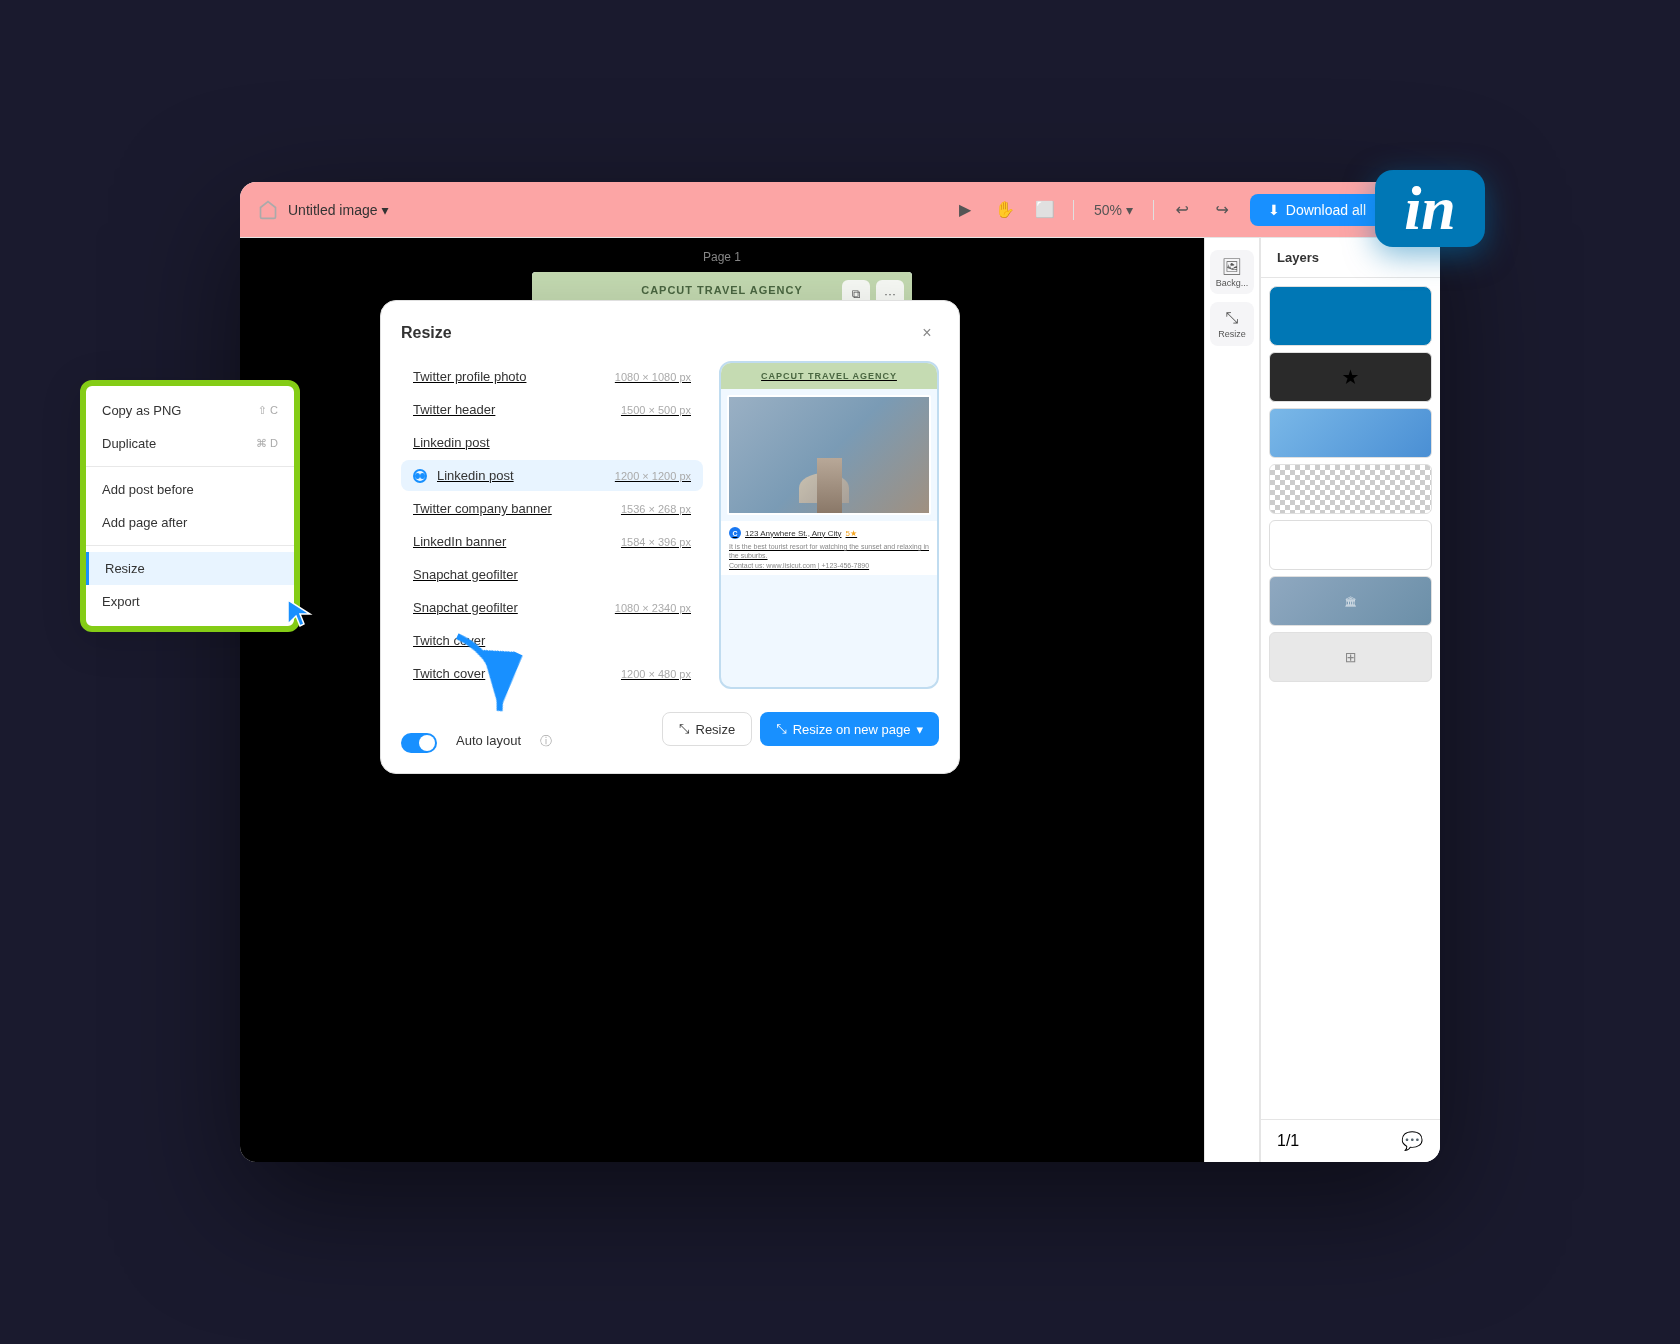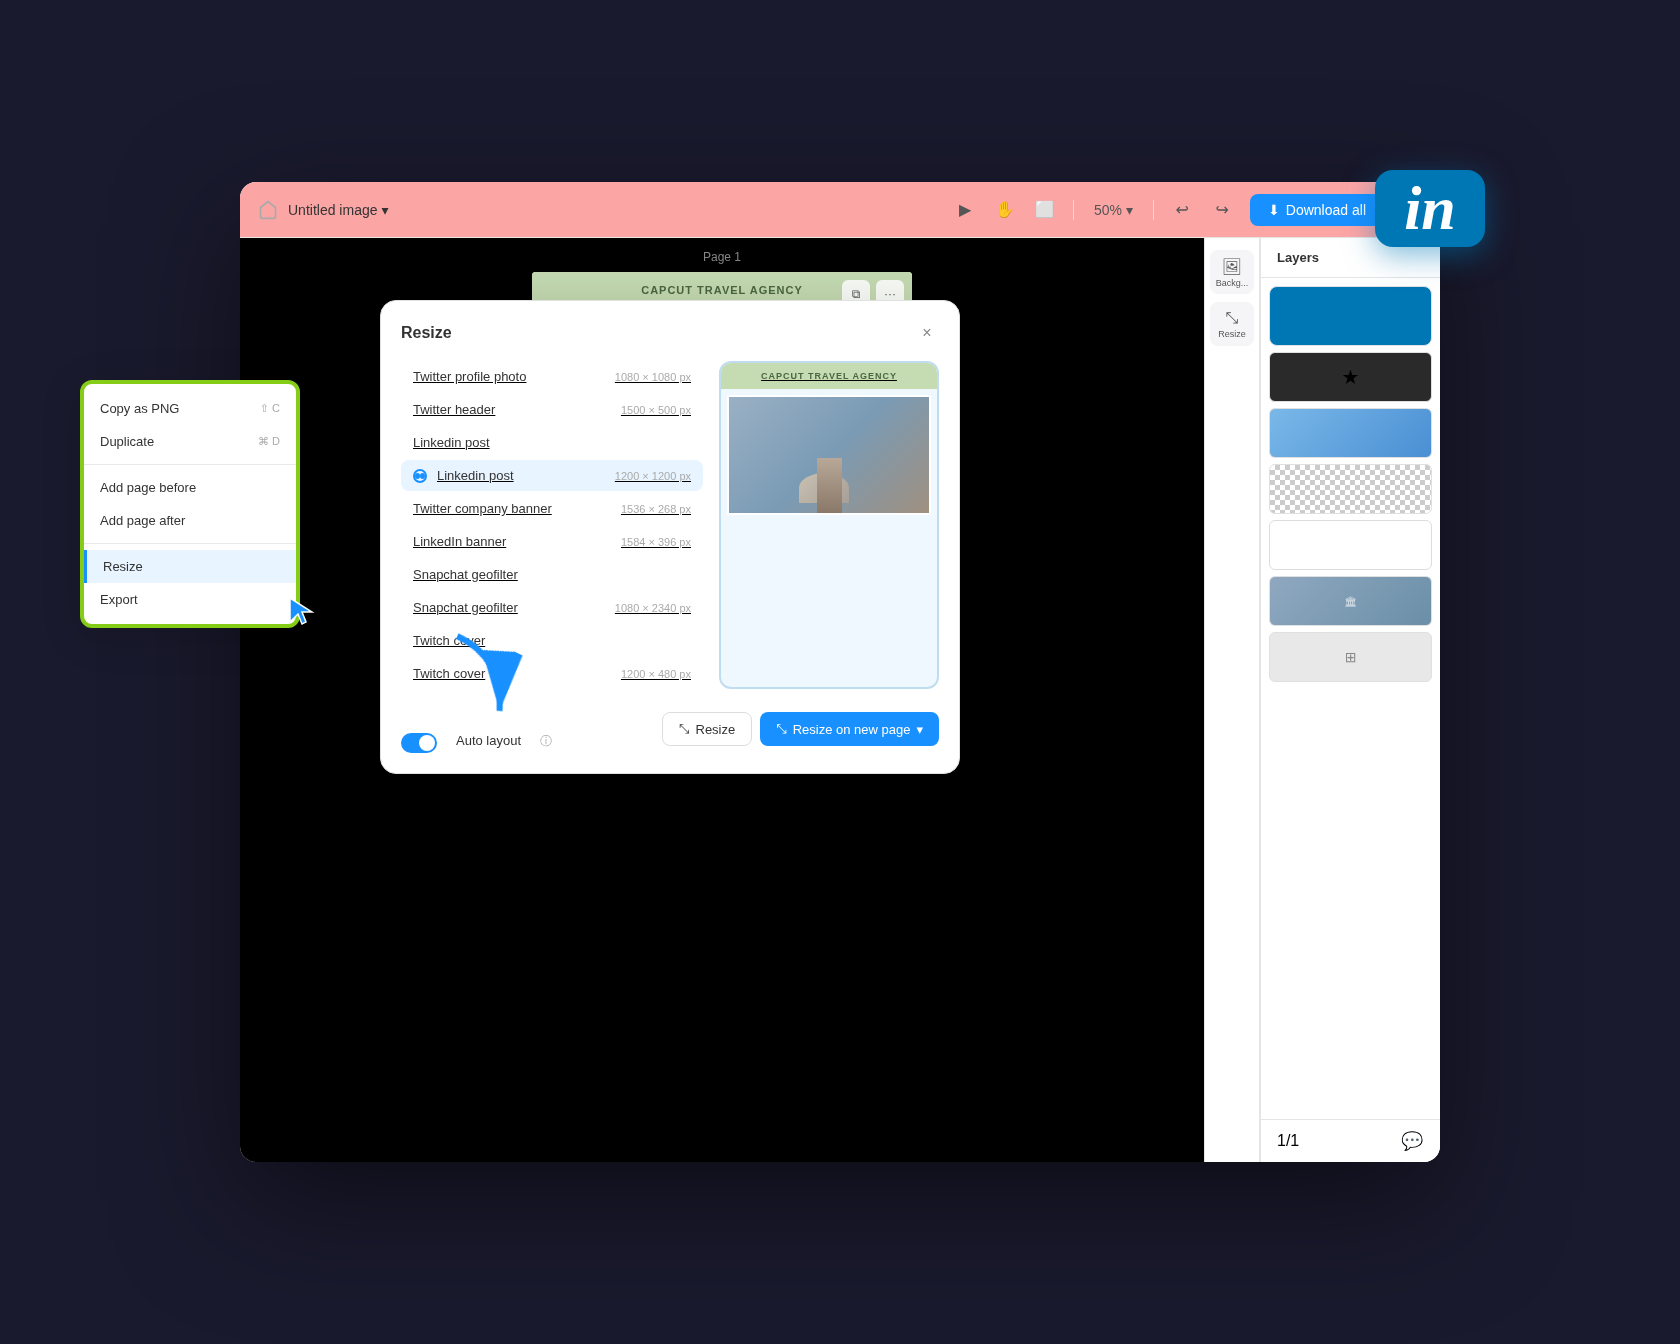--- a/index.html
+++ b/index.html
@@ -465,21 +465,21 @@
     .context-menu {
       position: absolute;
       left: 80px;
       top: 380px;
       background: white;
       border-radius: 12px;
       box-shadow: 0 8px 40px rgba(0,0,0,0.15);
       padding: 8px 0;
       width: 220px;
       z-index: 100;
-      border: 4px solid #84cc16;
+      border: 6px solid #84cc16;
     }
 
     .menu-item {
       padding: 9px 16px;
       font-size: 13px;
       color: #333;
       cursor: pointer;
       display: flex;
       align-items: center;
       justify-content: space-between;
@@ -903,21 +903,21 @@
   <div class="menu-item">
     <span>Copy as PNG</span>
     <span class="menu-shortcut">⇧ C</span>
   </div>
   <div class="menu-item">
     <span>Duplicate</span>
     <span class="menu-shortcut">⌘ D</span>
   </div>
   <div class="menu-divider"></div>
   <div class="menu-item">
-    <span>Add page before</span>
+    <span>Add post before</span>
   </div>
   <div class="menu-item">
     <span>Add page after</span>
   </div>
   <div class="menu-divider"></div>
   <div class="menu-item active" style="border-left:3px solid #1890ff;background:#e8f4ff;">
     <span>Resize</span>
     <div class="cursor-arrow">
       <svg width="36" height="36" viewBox="0 0 36 36">
         <polygon points="4,4 4,28 12,20 16,30 20,28 16,18 26,18" fill="#1890ff" stroke="white" stroke-width="1.5"></polygon>
@@ -1006,20 +1006,29 @@
 
     </div>
 
     <div class="resize-preview">
       <div class="preview-header">CAPCUT TRAVEL AGENCY</div>
       <div class="preview-image">
         <div style="width:100%;height:100%;background:linear-gradient(135deg,#9ab0c4,#7a9bb5,#a09080);position:relative;">
           <div style="position:absolute;bottom:10px;left:35%;width:50px;height:30px;background:linear-gradient(135deg,#c8c0b0,#a8a098);border-radius:50% 50% 0 0;"></div>
           <div style="position:absolute;bottom:0;left:44%;width:25px;height:55px;background:linear-gradient(to bottom,#b8a898,#8a7868);"></div>
         </div>
+      </div>
+      <div class="preview-footer">
+        <div class="preview-business">
+          <div class="preview-logo">C</div>
+          <span class="preview-text">123 Anywhere St., Any City</span>
+          <span style="font-size:8px;color:#f5a623;">5★</span>
+        </div>
+        <div class="preview-desc">It is the best tourist resort for watching the sunset and relaxing in the suburbs.</div>
+        <div class="preview-contact">Contact us: www.lisicut.com | +123-456-7890</div>
       </div>
     </div>
   </div>
 
   <div class="dialog-footer">
     <div class="auto-layout-toggle">
       <div class="toggle-switch"></div>
       <span>Auto layout</span>
       <span class="info-icon">ⓘ</span>
     </div>

